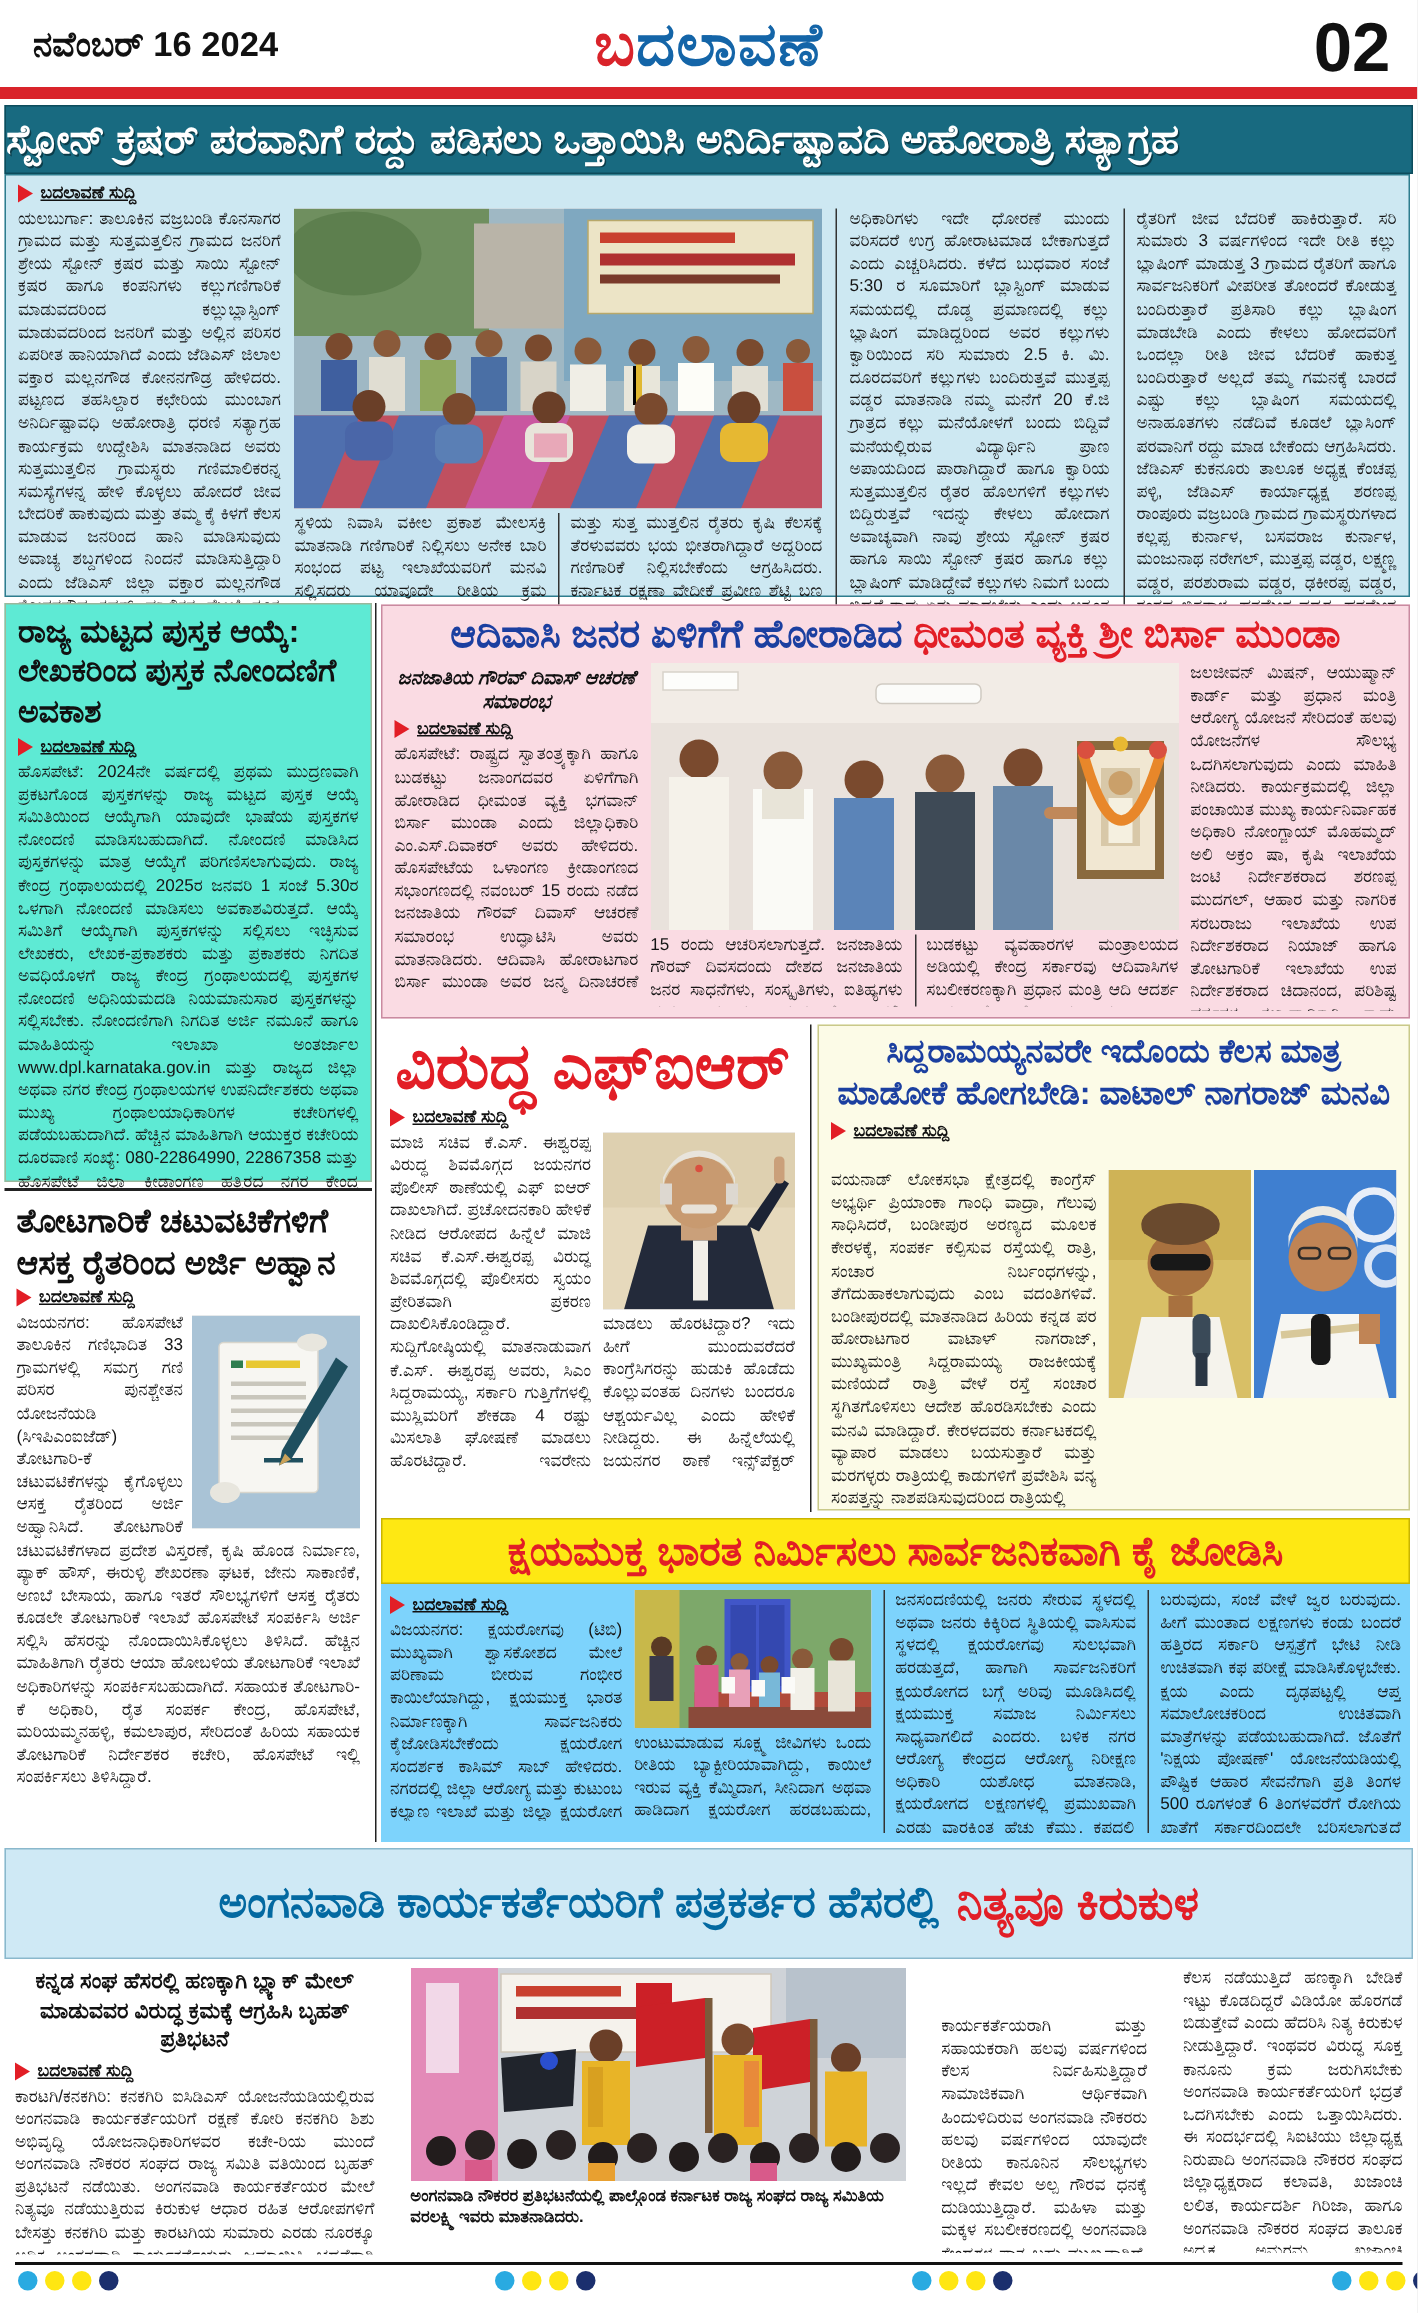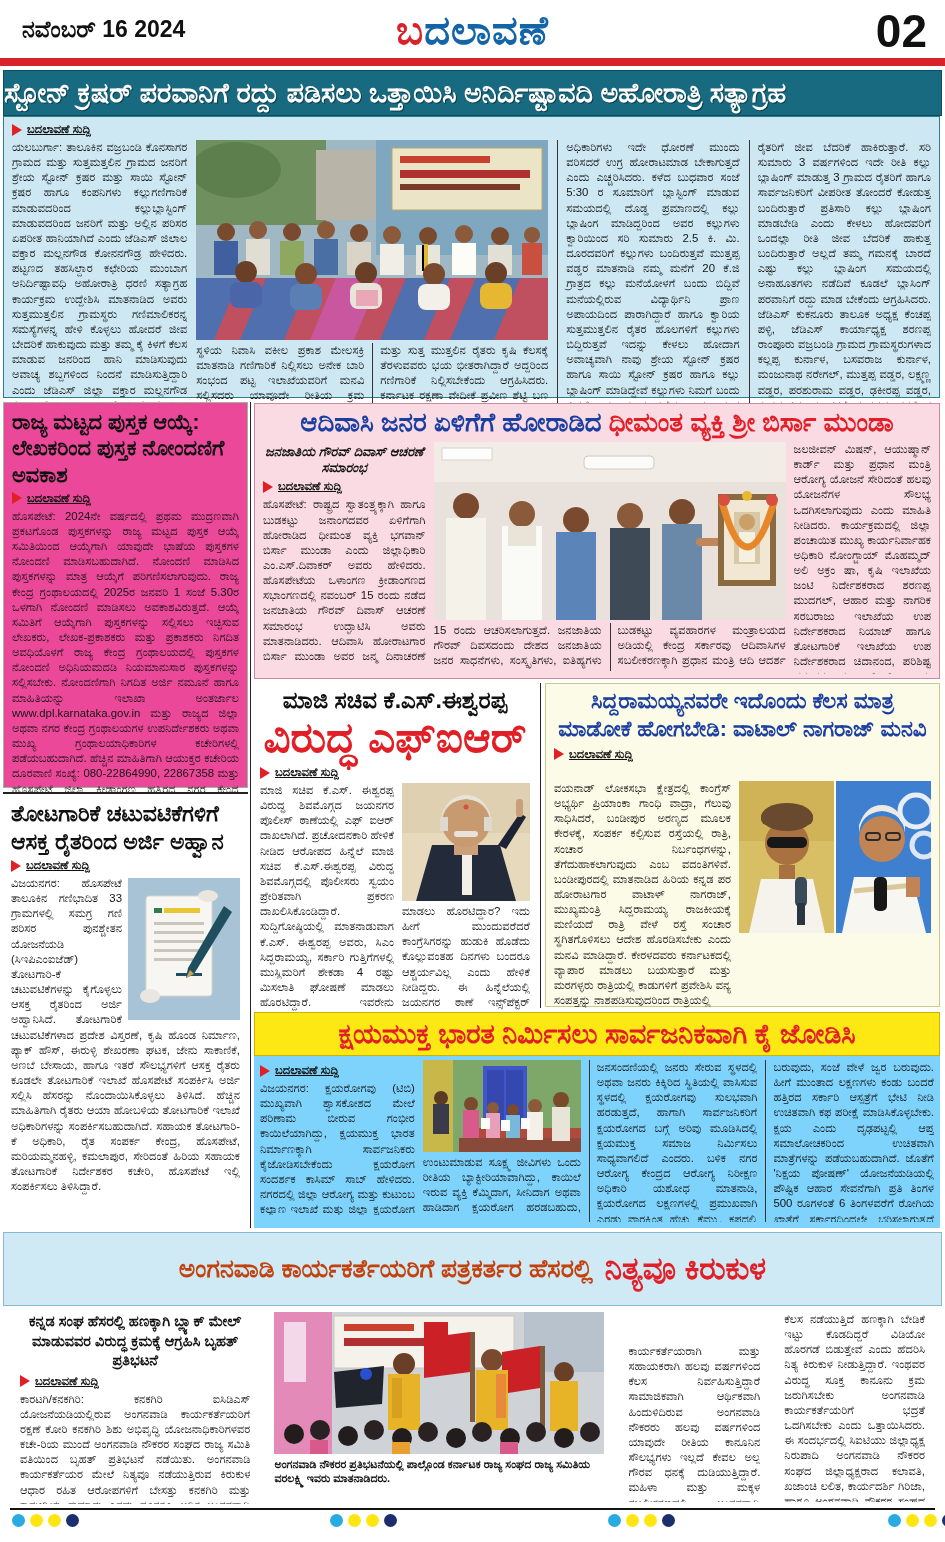--- a/index.html
+++ b/index.html
@@ -30,21 +30,21 @@
             box-sizing:border-box;padding:2px 8px;}
   .ts-row{display:flex;gap:9px;height:268px;}
   .ts-c1{width:182px;}
   .ts-mid{width:352px;display:flex;flex-direction:column;}
   .ts-photo{width:352px;height:200px;}
   .ts-sub{display:flex;gap:8px;margin-top:3px;height:62px;}
   .ts-sub .col{width:172px;}
   .ts-c3{width:180px;}
   .ts-c4{width:180px;}
   
-  .rail1{position:absolute;left:3px;top:402px;width:245px;height:386px;background:#ec4899;border:1px solid #9bb79b;
+  .rail1{position:absolute;left:3px;top:402px;width:245px;height:386px;background:#5eead4;border:1px solid #9bb79b;
          box-sizing:border-box;padding:6px 8px;}
   .rail1 .hl{font-size:21px;line-height:1.25;font-weight:bold;color:#111;}
   .rail2{position:absolute;left:3px;top:792px;width:245px;height:436px;background:#fff;border-top:2px solid #222;
          box-sizing:border-box;padding:6px 8px;}
   .rail2 .hl{font-size:22px;line-height:1.25;font-weight:bold;color:#111;}
   .horti-fig{float:right;width:112px;height:142px;margin:2px 0 4px 6px;}
   .railrule{position:absolute;left:250px;top:402px;height:826px;border-left:1.5px solid #222;}
   
   .birsa{position:absolute;left:254px;top:403px;width:686px;height:276px;background:#fadbe3;border:1px solid #c98aa0;
          box-sizing:border-box;padding:4px 8px;}
@@ -83,23 +83,23 @@
   .tb-band .t{font-size:27px;font-weight:bold;color:#e21e26;white-space:nowrap;}
   .tb-row{display:flex;gap:8px;padding:4px 6px;height:162px;}
   .tb-c1{width:162px;}
   .tb-c2{width:158px;display:flex;flex-direction:column;}
   .tb-photo{width:158px;height:92px;margin-bottom:3px;}
   .tb-c3{width:168px;}
   .tb-c4{width:168px;}
   
   .ang{position:absolute;left:0px;top:1232px;width:945px;height:274px;}
   .ang-band{margin:0 3px;height:72px;background:#cfe9f5;border:1px solid #8ab8cc;display:flex;align-items:center;justify-content:center;gap:12px;}
-  .ang-band .k{font-size:25px;font-weight:bold;color:#c2410c;white-space:nowrap;}
+  .ang-band .k{font-size:29px;font-weight:bold;color:#0369a1;white-space:nowrap;}
   .ang-band .r{font-size:31px;font-weight:bold;color:#e21e26;white-space:nowrap;}
-  .ang-row{display:flex;gap:24px;padding:6px 20px;height:190px;}
+  .ang-row{display:flex;gap:24px;padding:6px 10px;height:190px;}
   .ang-c1{width:262px;}
   .ang-c1 .sub{font-size:14.5px;font-weight:bold;line-height:1.35;text-align:center;}
   .ang-mid{width:330px;display:flex;flex-direction:column;}
   .ang-photo{width:330px;height:142px;}
   .ang-cap{font-size:11px;font-weight:bold;margin-top:3px;line-height:1.3;}
   .ang-c3{width:150px;margin-top:32px;}
   .ang-c4{width:160px;}
   
   .footline{position:absolute;left:10px;top:1508px;width:925px;border-top:2px solid #111;}
   .dots{position:absolute;top:1514px;display:flex;gap:5px;}
@@ -287,21 +287,20 @@
         <div class="birsa-sub">
           <div class="col body">15 ರಂದು ಆಚರಿಸಲಾಗುತ್ತದೆ. ಜನಜಾತಿಯ ಗೌರವ್ ದಿವಸದಂದು ದೇಶದ ಜನಜಾತಿಯ ಜನರ ಸಾಧನೆಗಳು, ಸಂಸ್ಕೃತಿಗಳು, ಐತಿಹ್ಯಗಳು ಮತ್ತು ಭಾರತೀಯ ಸ್ವಾತಂತ್ರ್ಯ ಹೋರಾಟದಲ್ಲಿ ಅವರು ನೀಡಿದ ಕೊಡುಗೆಗಳನ್ನು ಸ್ಮರಿಸಲಾಗುತ್ತದೆ ಎಂದರು.</div>
           <div class="col body vrule" style="padding-left:7px;">ಬುಡಕಟ್ಟು ವ್ಯವಹಾರಗಳ ಮಂತ್ರಾಲಯದ ಅಡಿಯಲ್ಲಿ ಕೇಂದ್ರ ಸರ್ಕಾರವು ಆದಿವಾಸಿಗಳ ಸಬಲೀಕರಣಕ್ಕಾಗಿ ಪ್ರಧಾನ ಮಂತ್ರಿ ಆದಿ ಆದರ್ಶ ಗ್ರಾಮ ಯೋಜನೆ ಹಾಗೂ ಧರ್ತಿ ಆಬಾ ಜನಜಾತಿಯ ಉತ್ಕರ್ಷ ಅಭಿಯಾನ ಕಾರ್ಯಕ್ರಮಗಳ ಅಡಿಯಲ್ಲಿ ಆದಿವಾಸಿಗಳಿಗೆ</div>
         </div>
       </div>
       <div class="col birsa-right body">ಜಲಜೀವನ್ ಮಿಷನ್, ಆಯುಷ್ಮಾನ್ ಕಾರ್ಡ್ ಮತ್ತು ಪ್ರಧಾನ ಮಂತ್ರಿ ಆರೋಗ್ಯ ಯೋಜನೆ ಸೇರಿದಂತೆ ಹಲವು ಯೋಜನೆಗಳ ಸೌಲಭ್ಯ ಒದಗಿಸಲಾಗುವುದು ಎಂದು ಮಾಹಿತಿ ನೀಡಿದರು. ಕಾರ್ಯಕ್ರಮದಲ್ಲಿ ಜಿಲ್ಲಾ ಪಂಚಾಯಿತ ಮುಖ್ಯ ಕಾರ್ಯನಿರ್ವಾಹಕ ಅಧಿಕಾರಿ ನೋಂಗ್ಜಾಯ್ ಮೊಹಮ್ಮದ್ ಅಲಿ ಅಕ್ರಂ ಷಾ, ಕೃಷಿ ಇಲಾಖೆಯ ಜಂಟಿ ನಿರ್ದೇಶಕರಾದ ಶರಣಪ್ಪ ಮುದಗಲ್, ಆಹಾರ ಮತ್ತು ನಾಗರಿಕ ಸರಬರಾಜು ಇಲಾಖೆಯ ಉಪ ನಿರ್ದೇಶಕರಾದ ನಿಯಾಜ್ ಹಾಗೂ ತೋಟಗಾರಿಕೆ ಇಲಾಖೆಯ ಉಪ ನಿರ್ದೇಶಕರಾದ ಚಿದಾನಂದ, ಪರಿಶಿಷ್ಟ ವರ್ಗಗಳ ಕಲ್ಯಾಣಾಧಿಕಾರಿ ಶಾಹು ಮೋದಿನ್ ಅವರು ಉಪಸ್ಥಿತರಿದ್ದರು. ಸಾಂಸ್ಕೃತಿಕ ಕಾರ್ಯಕ್ರಮವನ್ನು ಶಾರದ ಮತ್ತು ತಂಡದವರು ನೆರವೇರಿಸಿದರು. ಯಮುನಾ ಕುಲಕರ್ಣಿ ನಿರೂಪಿಸಿದರು.</div>
     </div>
   </div>
 
   <div class="fir">
-    <div class="h1">ಮಾಜಿ ಸಚಿವ ಕೆ.ಎಸ್.ಈಶ್ವರಪ್ಪ</div>
     <div class="h2">ವಿರುದ್ಧ ಎಫ್‌ಐಆರ್</div>
     <div class="byline">
       <span class="tri"></span>
       <span class="btxt">ಬದಲಾವಣೆ ಸುದ್ದಿ</span>
     </div>
     <div class="fir-row">
       <div class="col fir-c1 body">ಮಾಜಿ ಸಚಿವ ಕೆ.ಎಸ್. ಈಶ್ವರಪ್ಪ ವಿರುದ್ಧ ಶಿವಮೊಗ್ಗದ ಜಯನಗರ ಪೊಲೀಸ್ ಠಾಣೆಯಲ್ಲಿ ಎಫ್ ಐಆರ್ ದಾಖಲಾಗಿದೆ. ಪ್ರಚೋದನಕಾರಿ ಹೇಳಿಕೆ ನೀಡಿದ ಆರೋಪದ ಹಿನ್ನೆಲೆ ಮಾಜಿ ಸಚಿವ ಕೆ.ಎಸ್.ಈಶ್ವರಪ್ಪ ವಿರುದ್ಧ ಶಿವಮೊಗ್ಗದಲ್ಲಿ ಪೊಲೀಸರು ಸ್ವಯಂ ಪ್ರೇರಿತವಾಗಿ ಪ್ರಕರಣ ದಾಖಲಿಸಿಕೊಂಡಿದ್ದಾರೆ. ಸುದ್ದಿಗೋಷ್ಠಿಯಲ್ಲಿ ಮಾತನಾಡುವಾಗ ಕೆ.ಎಸ್. ಈಶ್ವರಪ್ಪ ಅವರು, ಸಿಎಂ ಸಿದ್ದರಾಮಯ್ಯ, ಸರ್ಕಾರಿ ಗುತ್ತಿಗೆಗಳಲ್ಲಿ ಮುಸ್ಲಿಮರಿಗೆ ಶೇಕಡಾ 4 ರಷ್ಟು ಮಿಸಲಾತಿ ಘೋಷಣೆ ಮಾಡಲು ಹೊರಟಿದ್ದಾರೆ. ಇವರೇನು ಹಿಂದುಸ್ಥಾನವನ್ನು ಪಾಕಿಸ್ತಾನ</div>
       <div class="fir-c2">
         <div class="photo fir-photo">
           <svg viewBox="0 0 128 118" preserveAspectRatio="none">

